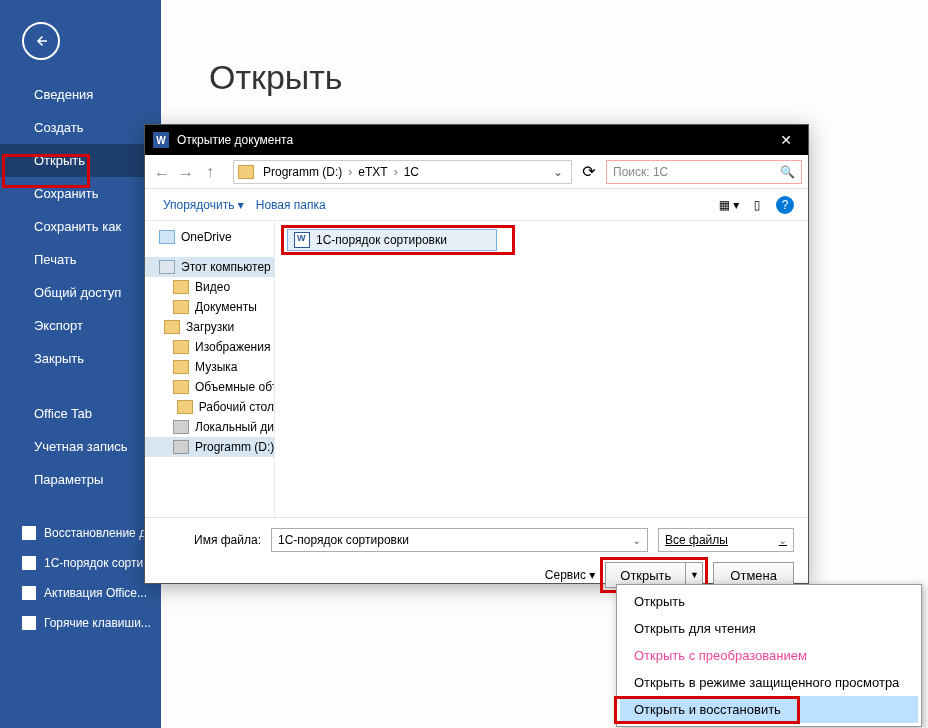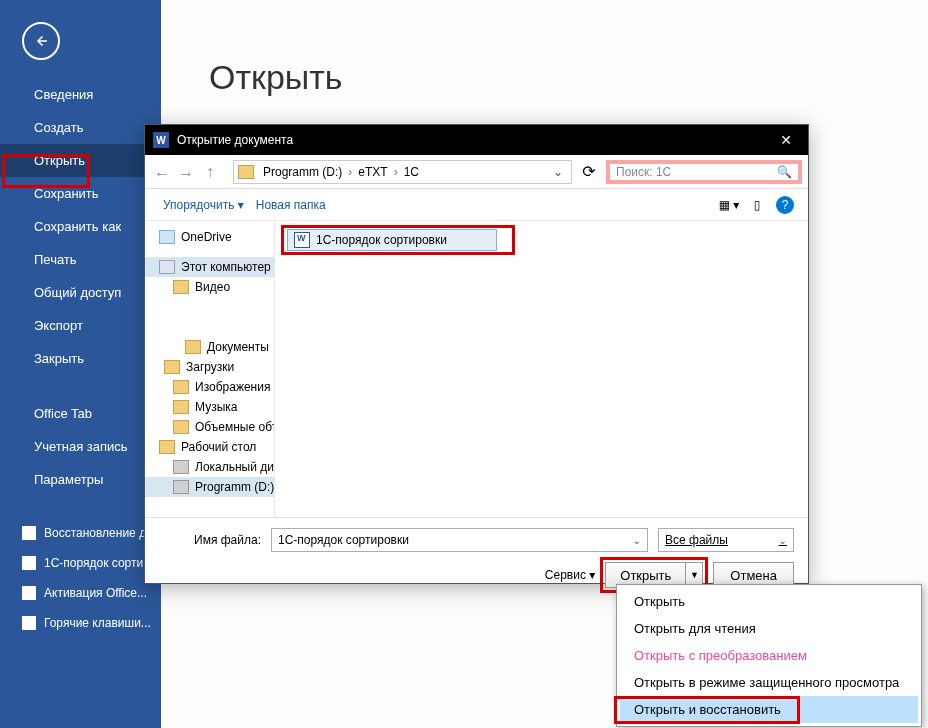--- a/index.html
+++ b/index.html
@@ -31,21 +31,21 @@
 
 .navrow { height:34px; display:flex; align-items:center; border-bottom:1px solid #ddd; }
 .navbtns { display:flex; gap:2px; padding:0 6px; }
 .navbtn { width:22px; height:22px; display:flex; align-items:center; justify-content:center; color:#888; cursor:pointer; }
 .crumb { flex:1; height:24px; border:1px solid #ccc; margin:0 6px; display:flex; align-items:center; font-size:12px; padding:0 4px; }
 .crumb .fi { width:16px; height:14px; background:#f3ce7a; border:1px solid #c9a24a; margin-right:6px; }
 .crumb span { padding:0 3px; }
 .crumb .sep { color:#777; }
 .crumb .dd { margin-left:auto; padding:0 4px; color:#555; }
 .refresh { width:22px; height:22px; display:flex; align-items:center; justify-content:center; cursor:pointer; margin-right:6px; }
-.search { width:196px; height:24px; border:4px solid #fca5a5; margin-right:6px; display:flex; align-items:center; font-size:12px; padding:0 6px; color:#888; }
+.search { width:196px; height:24px; border:1px solid #fca5a5; margin-right:6px; display:flex; align-items:center; font-size:12px; padding:0 6px; color:#888; }
 .search .si { margin-left:auto; }
 
 .toolbar { height:32px; display:flex; align-items:center; padding:0 12px; font-size:12px; border-bottom:1px solid #e8e8e8; }
 .tb-link { color:#1a5ba8; cursor:pointer; padding:4px 6px; }
 .tb-sp { flex:1; }
 .tb-icon { width:22px; height:22px; cursor:pointer; margin-left:6px; display:flex; align-items:center; justify-content:center; }
 .help-icon { width:18px; height:18px; border-radius:50%; background:#0078d7; color:#fff; font-size:12px; display:flex; align-items:center; justify-content:center; }
 
 .body { display:flex; height:296px; }
 .tree { width:130px; border-right:1px solid #e8e8e8; overflow:hidden; font-size:12px; padding-top:6px; }
@@ -216,41 +216,41 @@
         </div>
         <div class="tree-gap"></div>
         <div class="tree-item sel" style="padding-left: 14px;">
           <div class="ic ic-pc"></div>
           <span>Этот компьютер</span>
         </div>
         <div class="tree-item" style="padding-left: 28px;">
           <div class="ic ic-fold"></div>
           <span>Видео</span>
         </div>
-        <div class="tree-item" style="padding-left: 40px; margin-top: 40px;">
+        <div class="tree-item" style="padding-left: 28px;">
           <div class="ic ic-fold"></div>
           <span>Документы</span>
         </div>
         <div class="tree-item" style="padding-left: 19px;">
           <div class="ic ic-fold"></div>
           <span>Загрузки</span>
         </div>
         <div class="tree-item" style="padding-left: 28px;">
           <div class="ic ic-fold"></div>
           <span>Изображения</span>
         </div>
         <div class="tree-item" style="padding-left: 28px;">
           <div class="ic ic-fold"></div>
           <span>Музыка</span>
         </div>
         <div class="tree-item" style="padding-left: 28px;">
           <div class="ic ic-fold"></div>
           <span>Объемные объ</span>
         </div>
-        <div class="tree-item" style="">
+        <div class="tree-item" style=" justify-content: flex-end;">
           <div class="ic ic-fold"></div>
           <span>Рабочий стол</span>
         </div>
         <div class="tree-item" style="padding-left: 28px;">
           <div class="ic ic-disk"></div>
           <span>Локальный дис</span>
         </div>
         <div class="tree-item sel" style="padding-left: 28px;">
           <div class="ic ic-disk"></div>
           <span>Programm (D:)</span>

